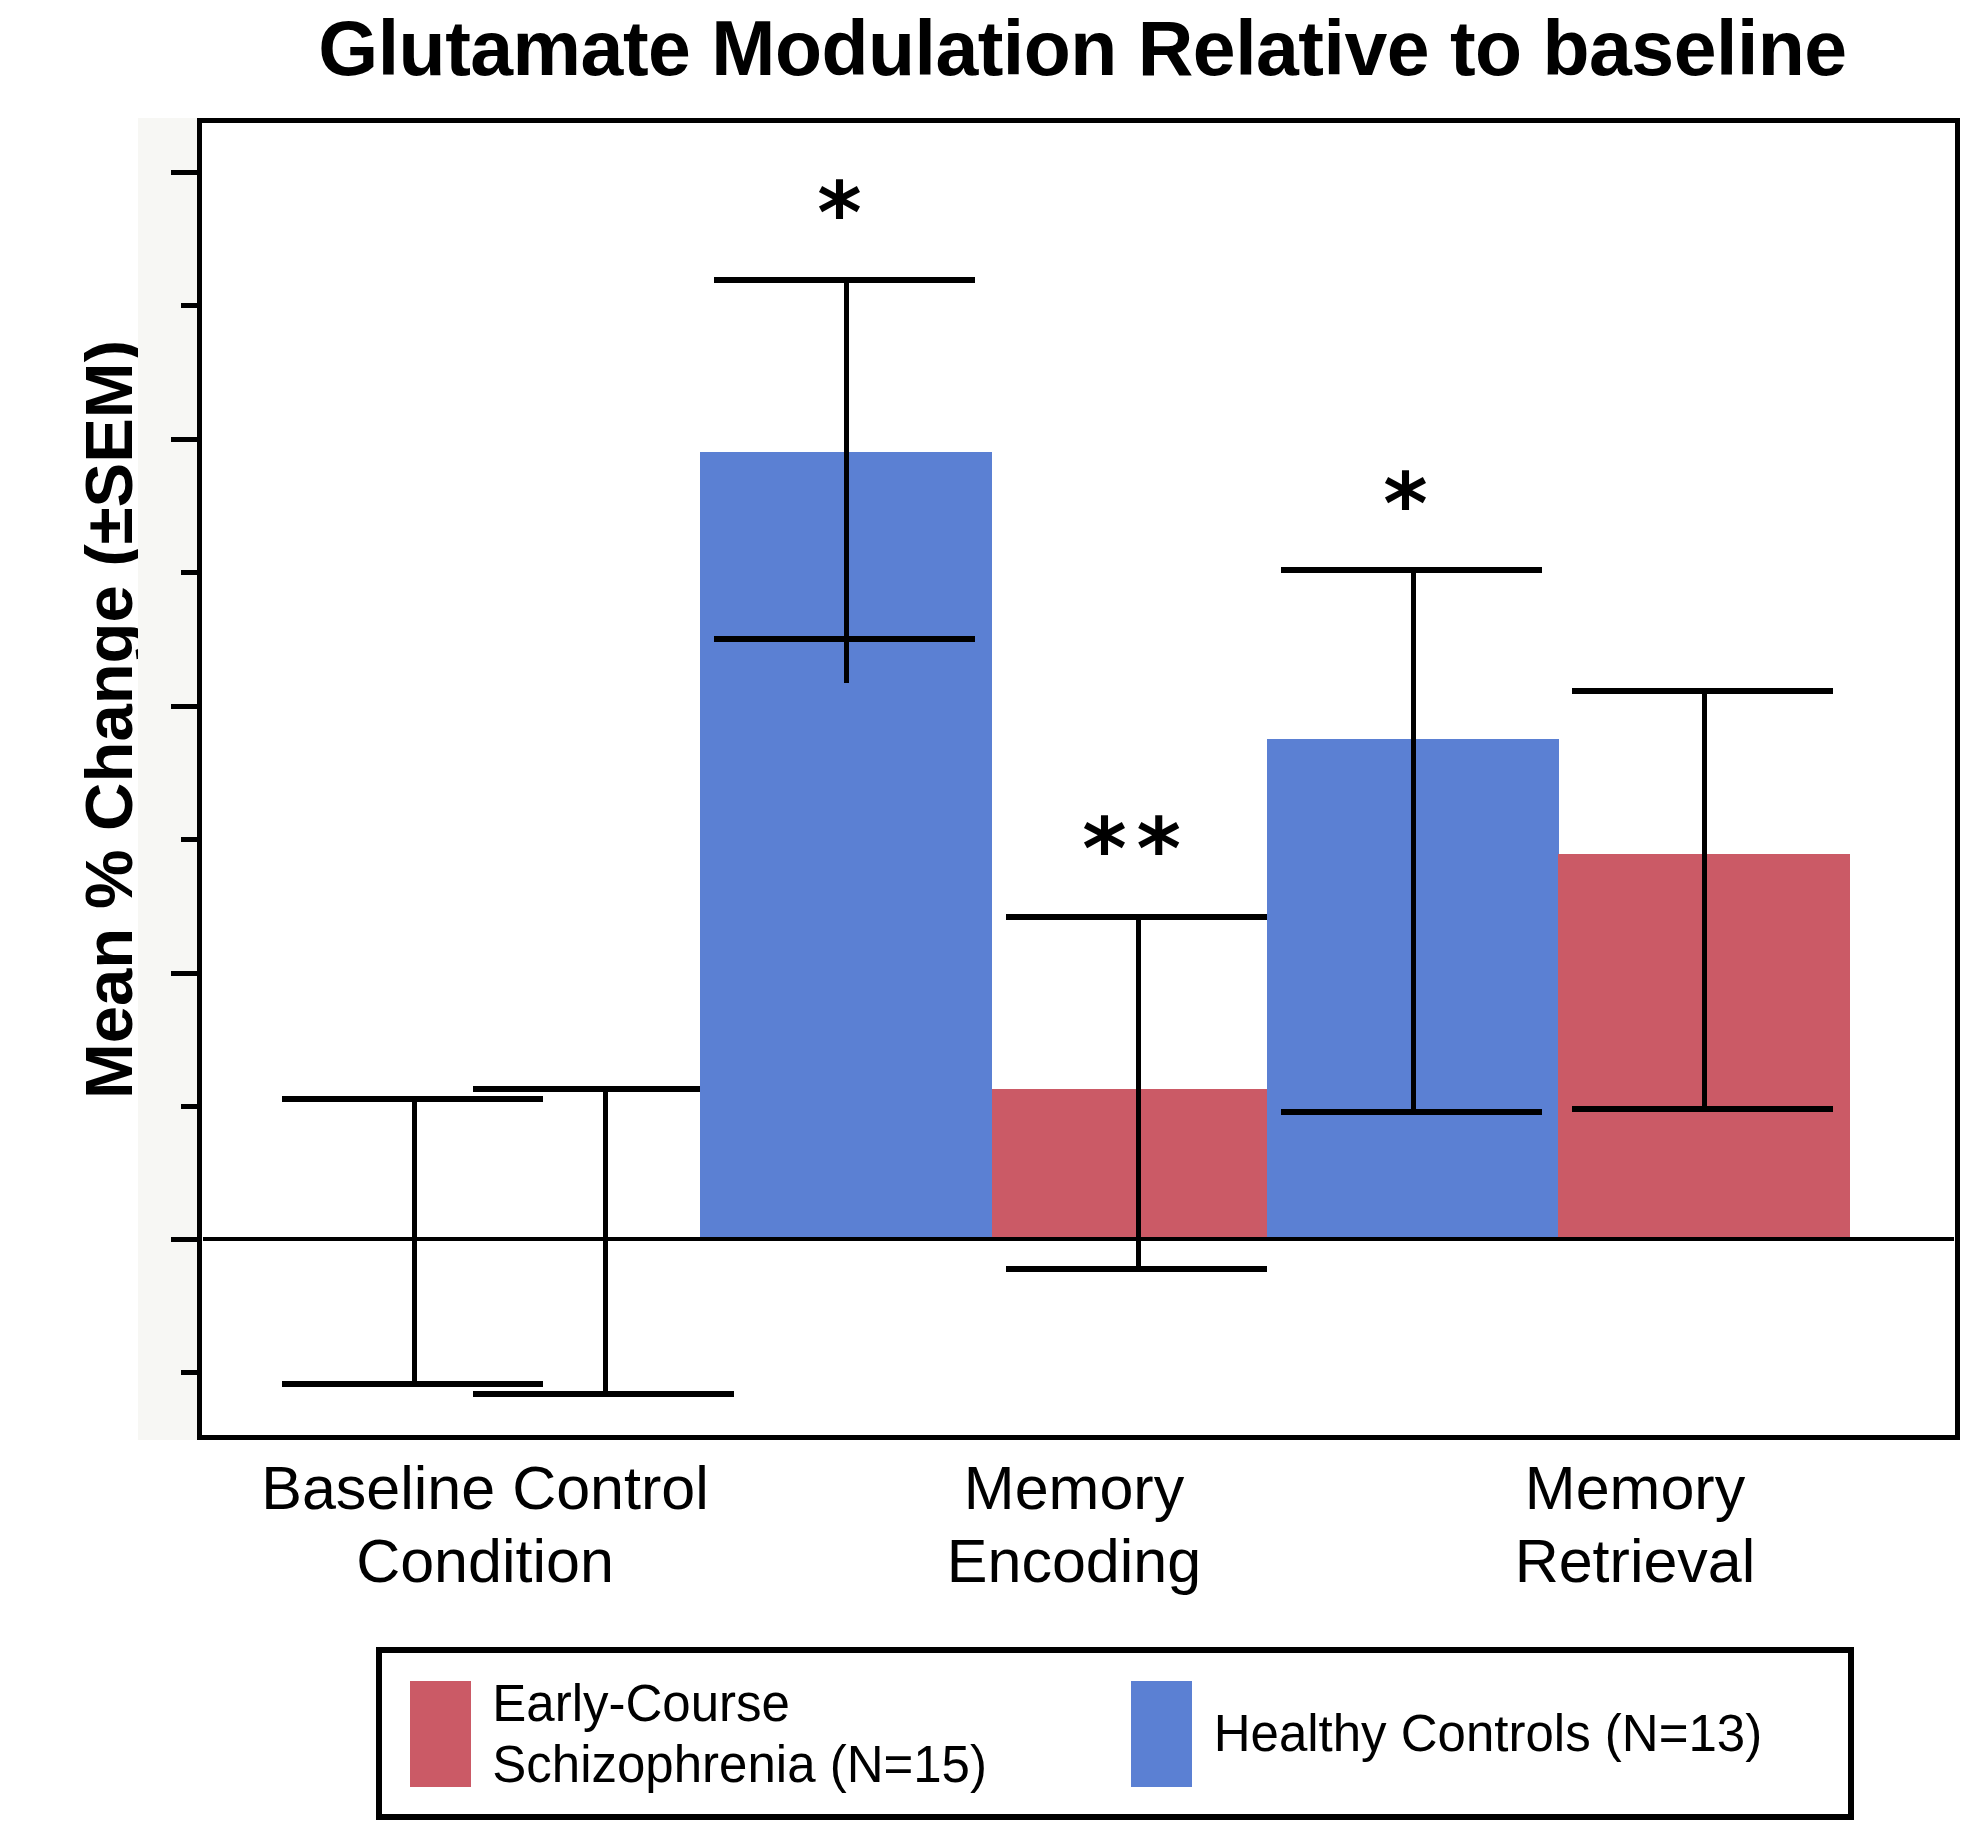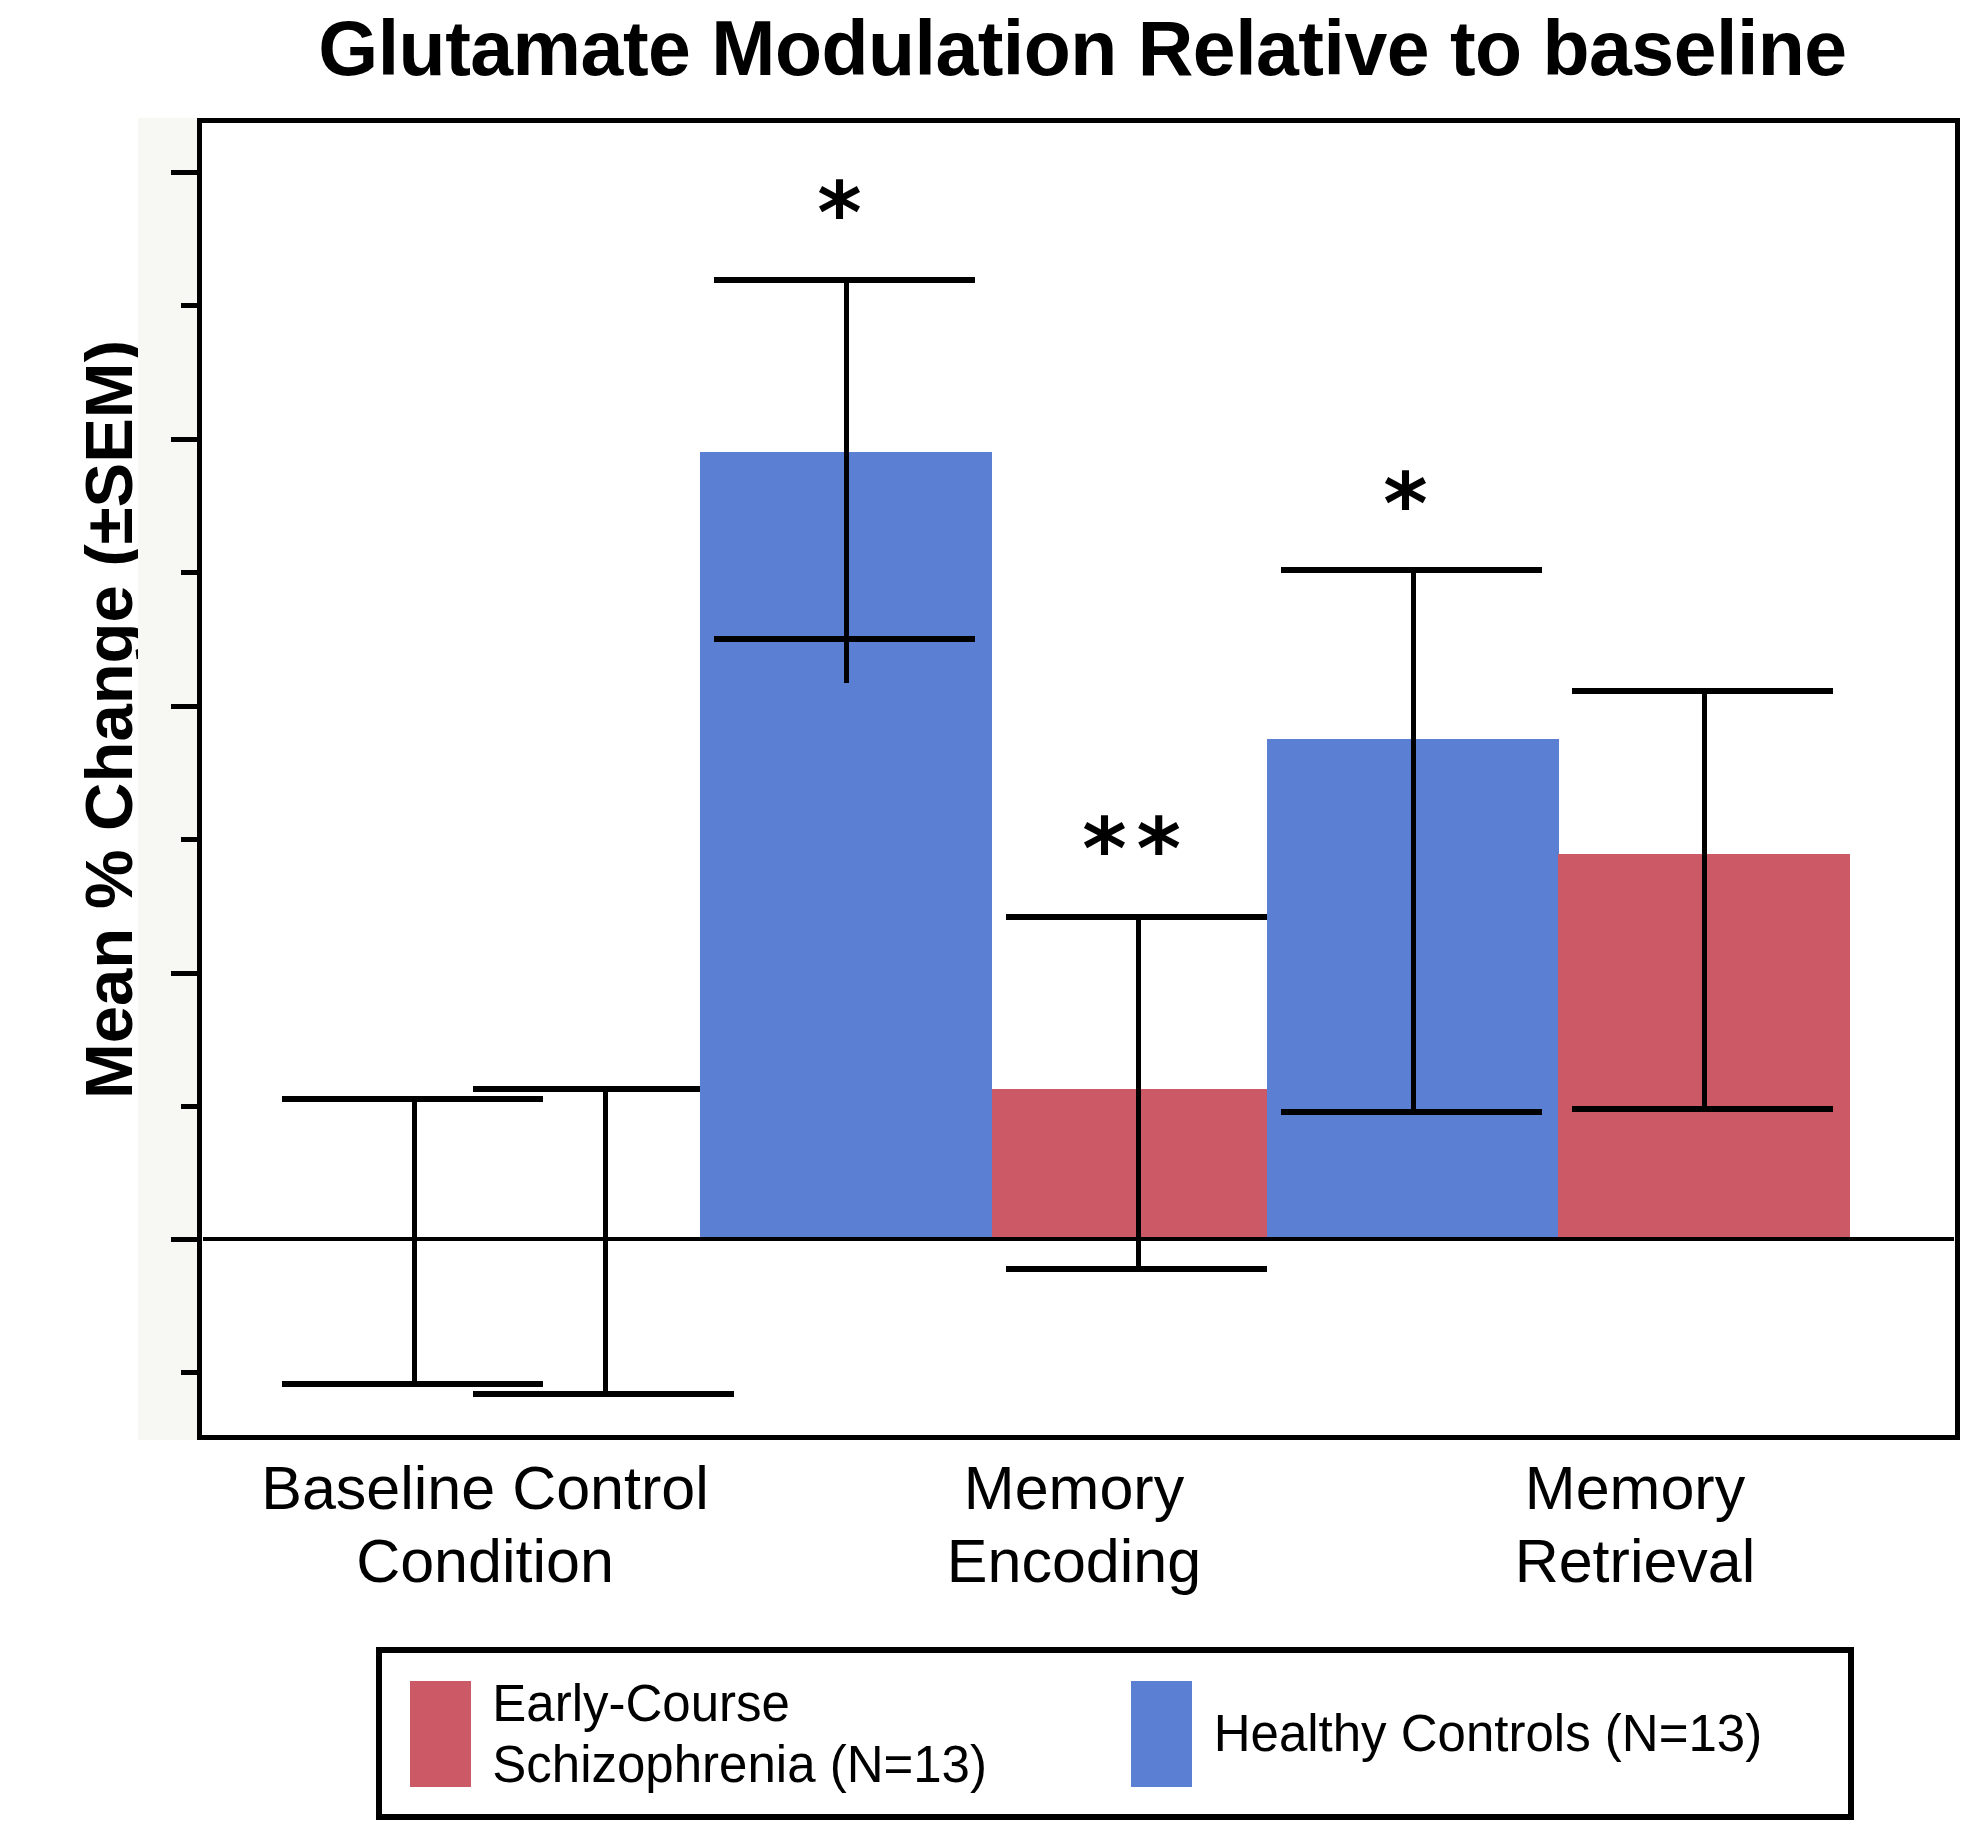--- a/index.html
+++ b/index.html
@@ -155,21 +155,21 @@
 Condition</div>
   <div class="xlabel" style="left:749px;width:650px;">Memory
 Encoding</div>
   <div class="xlabel" style="left:1310px;width:650px;">Memory
 Retrieval</div>
 
   <div id="legend">
     <div class="legend-entry" style="left:27.6px;width:690px;">
       <span class="legend-swatch red"></span>
       <span class="legend-text">Early-Course
-Schizophrenia (N=13)</span>
+Schizophrenia (N=15)</span>
     </div>
     <div class="legend-entry" style="left:749px;width:719px;">
       <span class="legend-swatch blue"></span>
       <span class="legend-text">Healthy Controls (N=13)</span>
     </div>
   </div>
 
 </div>
 
 

